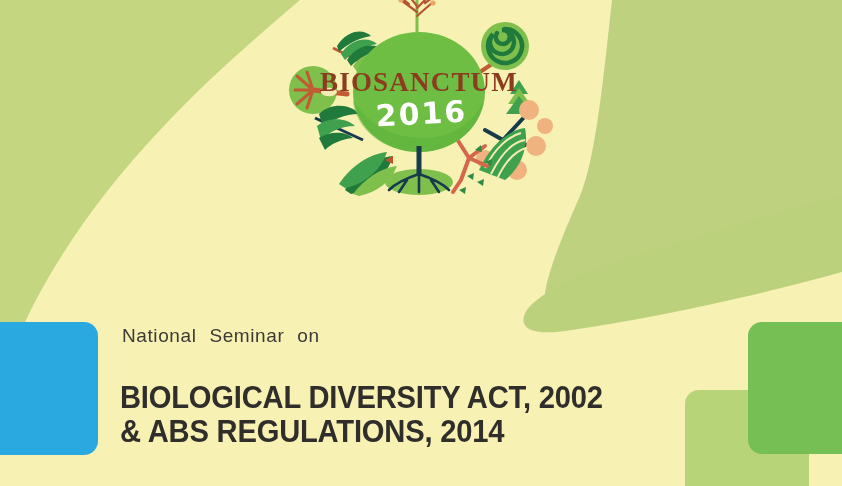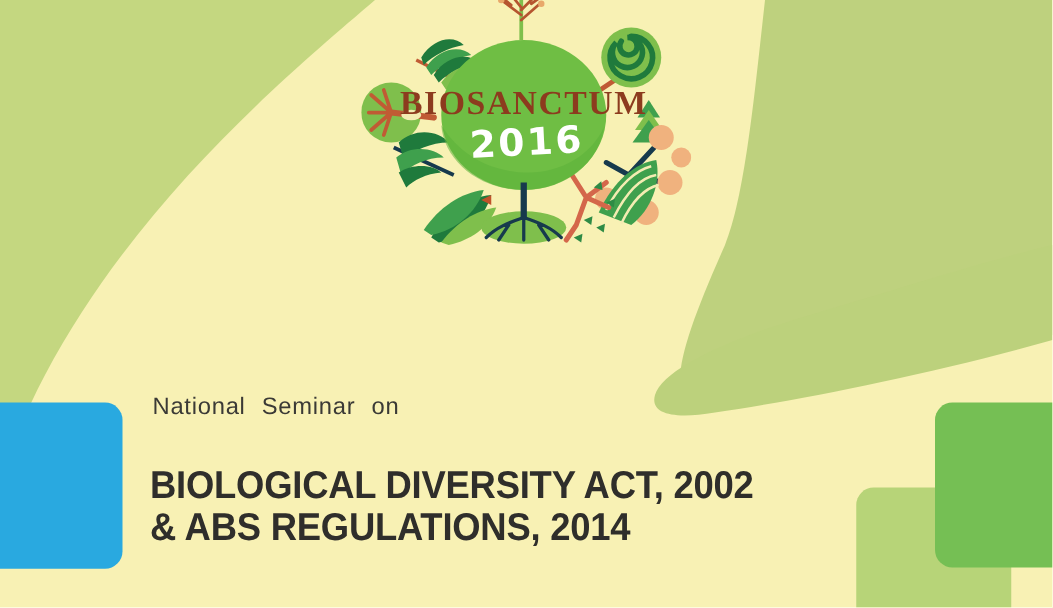--- a/index.html
+++ b/index.html
@@ -51,21 +51,21 @@
     width: 130px;
     height: 132px;
     background: #75BF54;
     border-radius: 14px;
   }
 
   
   #text-block {
     position: absolute;
     left: 120px;
-    top: 316px;
+    top: 326px;
     width: 620px;
   }
   #seminar-kicker {
     font-family: "Liberation Sans", sans-serif;
     font-size: 19px;
     font-weight: 400;
     color: #3B3A36;
     letter-spacing: 0.6px;
     word-spacing: 7px;
     line-height: 1.1;

